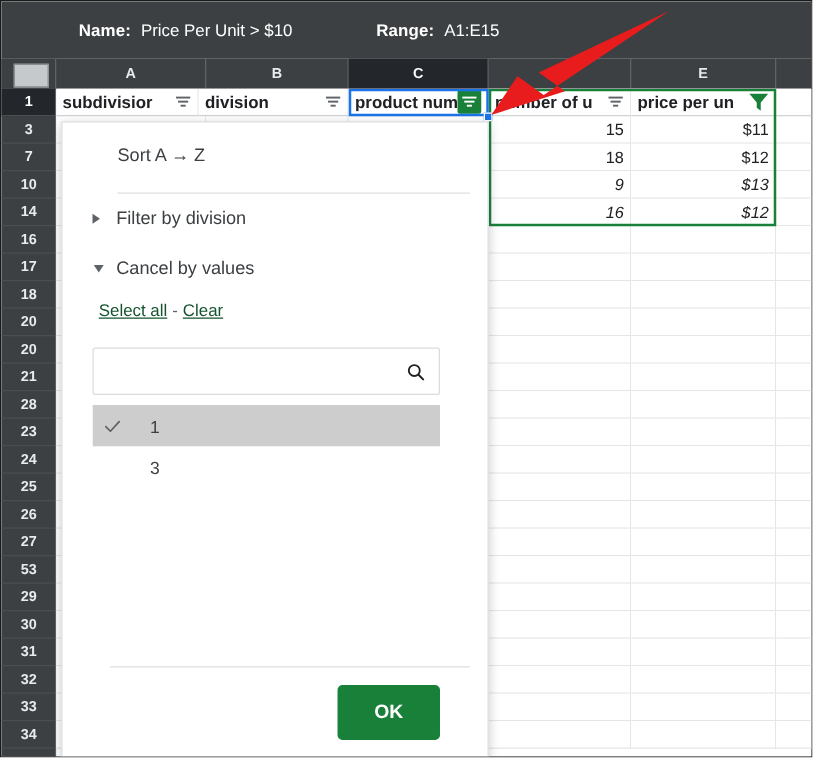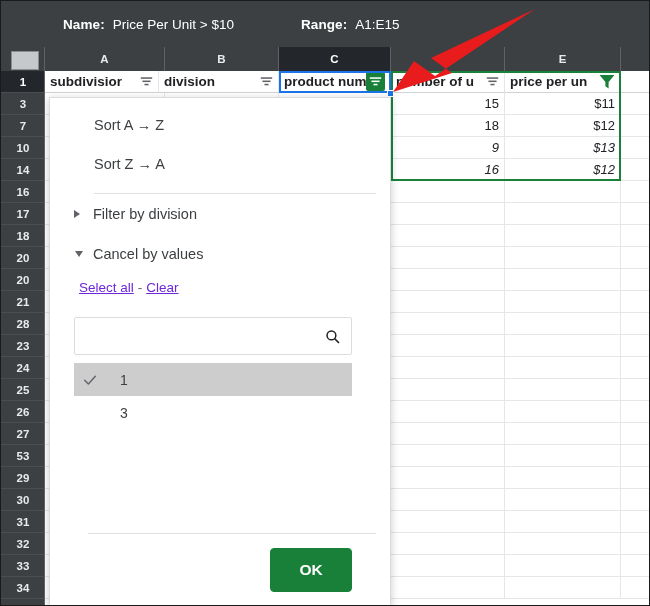--- a/index.html
+++ b/index.html
@@ -164,21 +164,21 @@
     border-top: 6px solid #5f6368;
     border-left: 4.5px solid transparent;
     border-right: 4.5px solid transparent;
     margin-right: 10px; margin-left: 1px;
   }
   #selectrow {
     padding-left: 29px; margin-top: 6px;
     font-size: 13.5px; color: #1a73e8;
     display: flex; align-items: center; gap: 4px;
   }
-  #selectrow a { color: #6d28d9; text-decoration: underline; cursor: pointer; }
+  #selectrow a { color: #14532d; text-decoration: underline; cursor: pointer; }
   #selectrow .sep { color: #5f6368; text-decoration: none; }
 
   #searchwrap {
     margin: 22px 38px 0 24px;
     height: 38px;
     border: 1px solid #dadce0; border-radius: 2px;
     display: flex; align-items: center;
     padding: 0 10px 0 12px;
     background: #ffffff;
   }
@@ -517,23 +517,20 @@
     <div id="greenrange" style="left: 346px; top: 0px; width: 230px; height: 110px;"></div>
     <div id="selbox" style="left: 234px; top: 0px; width: 112px; height: 22px;"></div>
     <div id="selhandle" style="left: 342px; top: 19px;"></div>
   </div>
 
   <div id="filterdlg">
 
     <div class="sortitem">
       <span>Sort A → Z</span>
     </div>
-    <div class="sortitem">
-      <span>Sort Z → A</span>
-    </div>
 
     <div id="dlg-divider1"></div>
 
     <div class="sectionrow">
       <span class="tri right"></span>
       <span>Filter by division</span>
     </div>
 
     <div class="sectionrow">
       <span class="tri down"></span>

